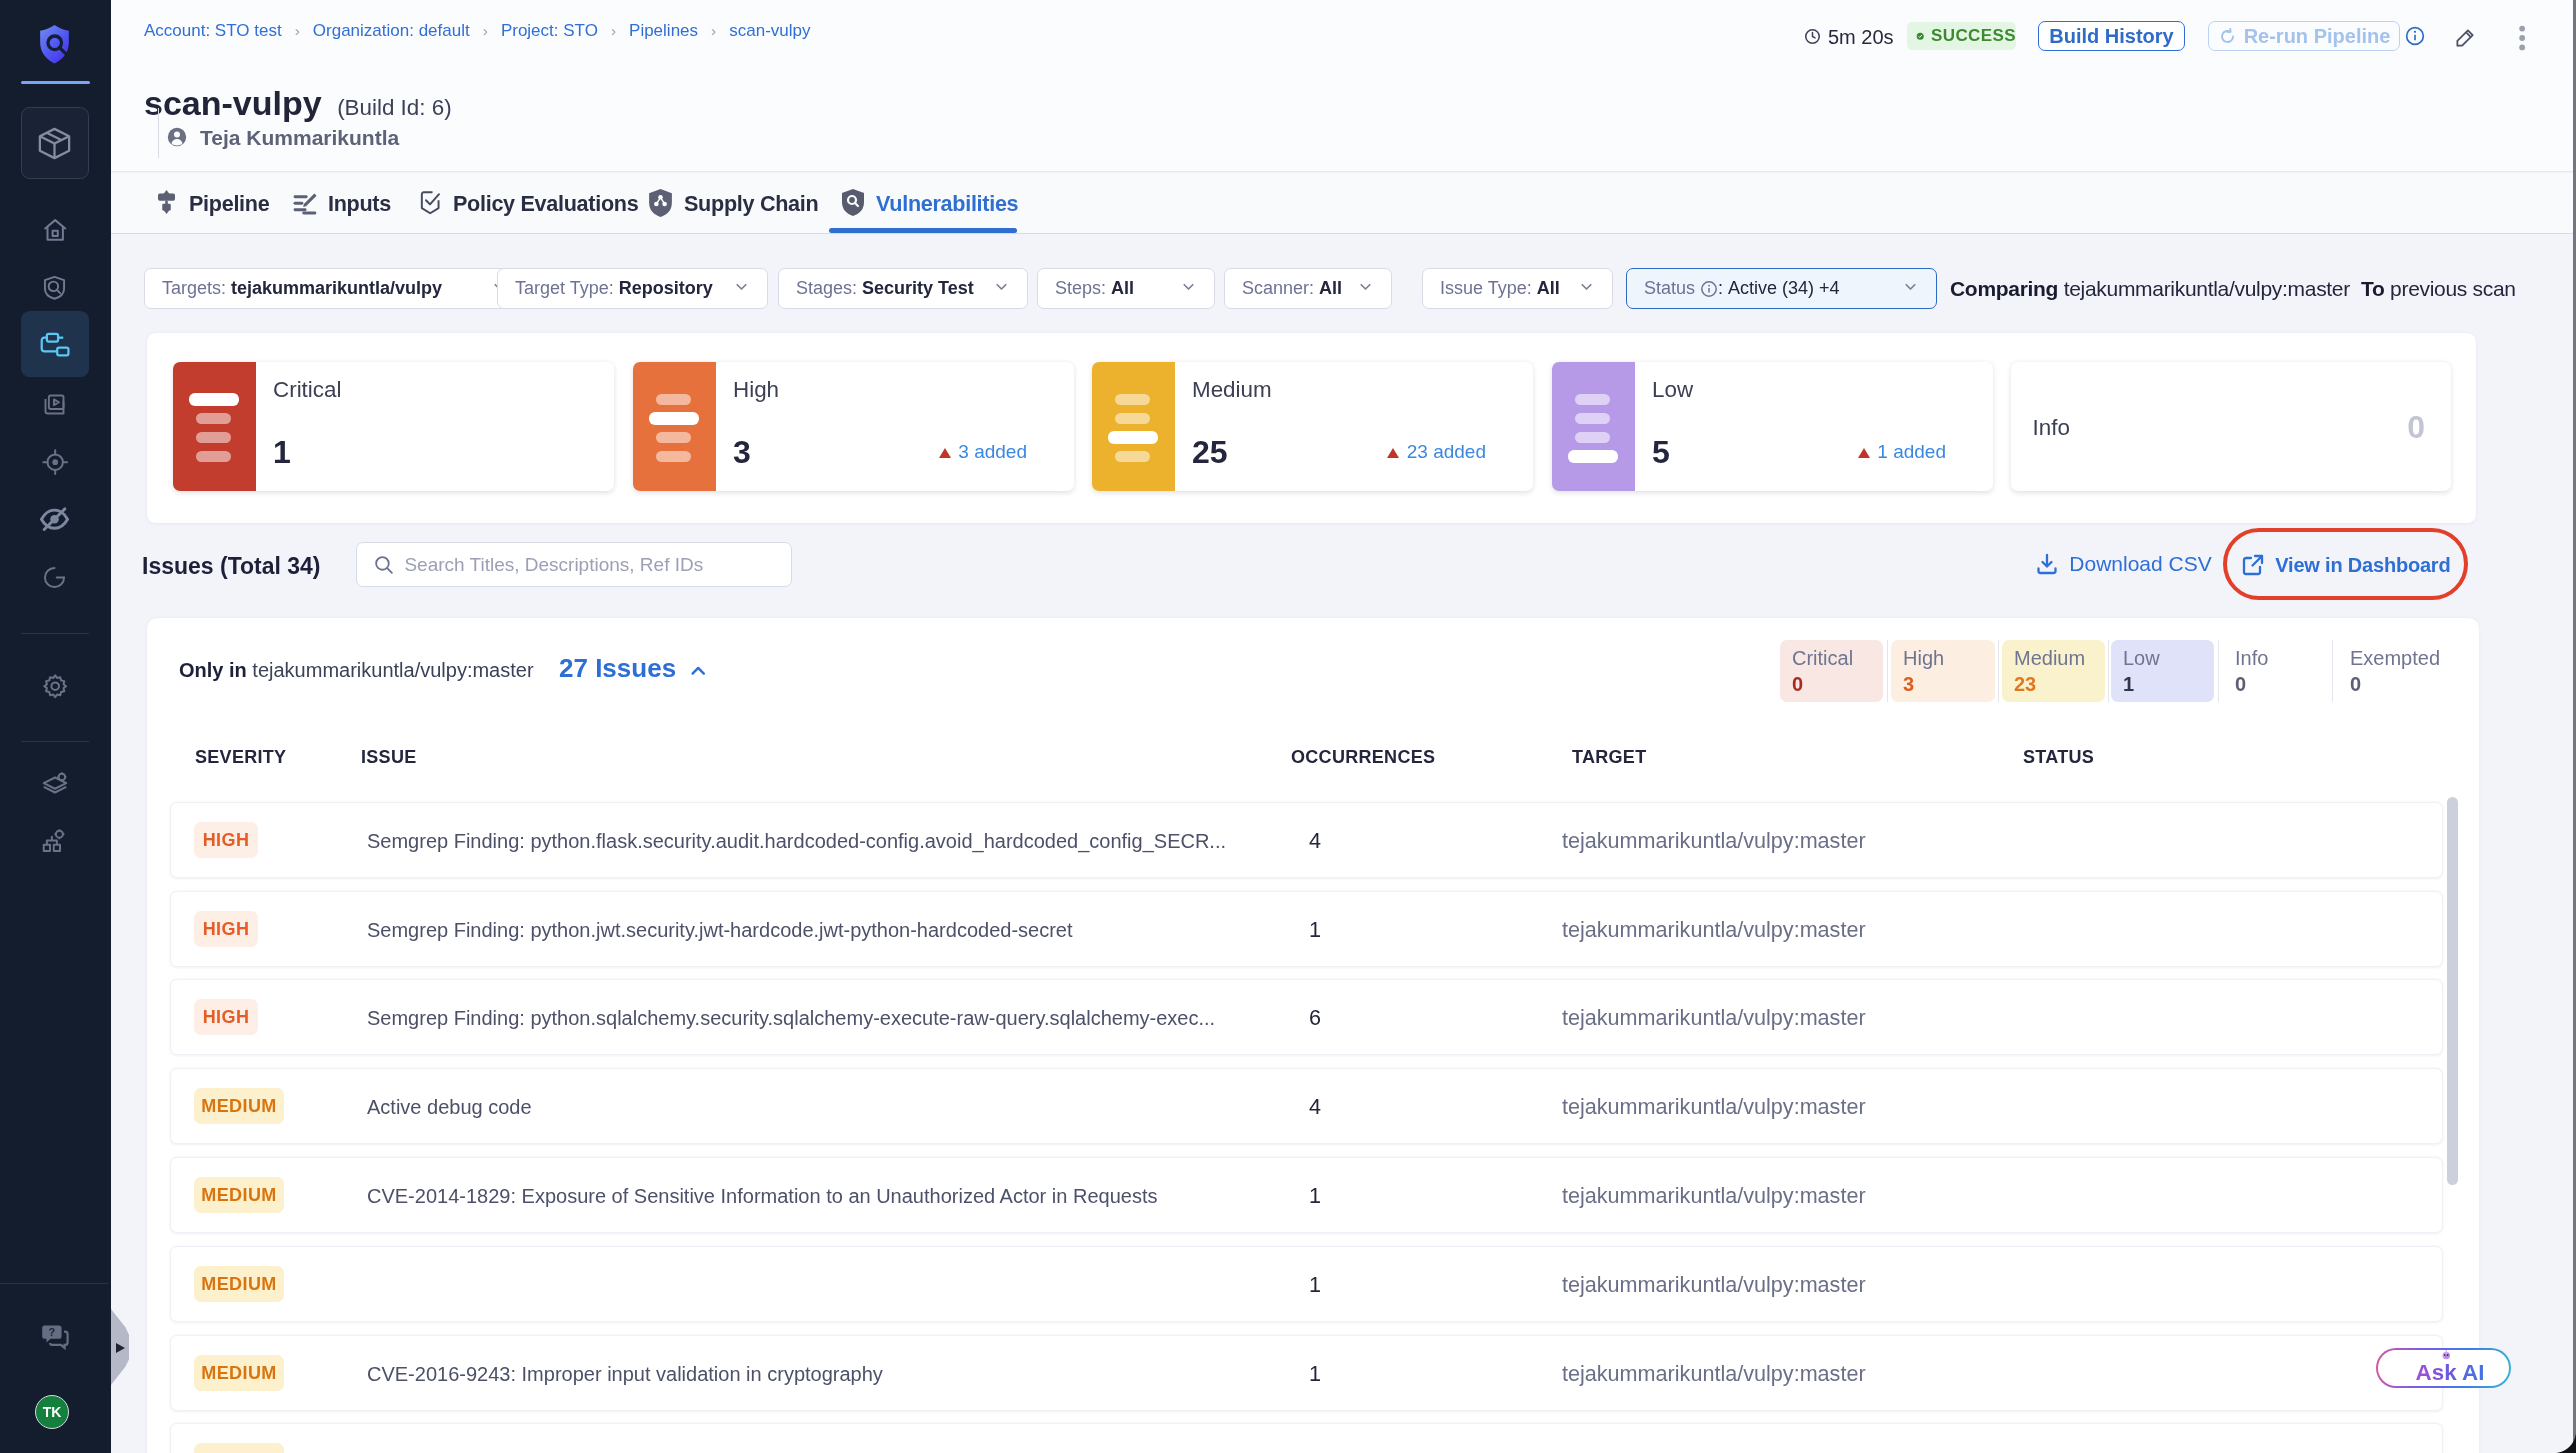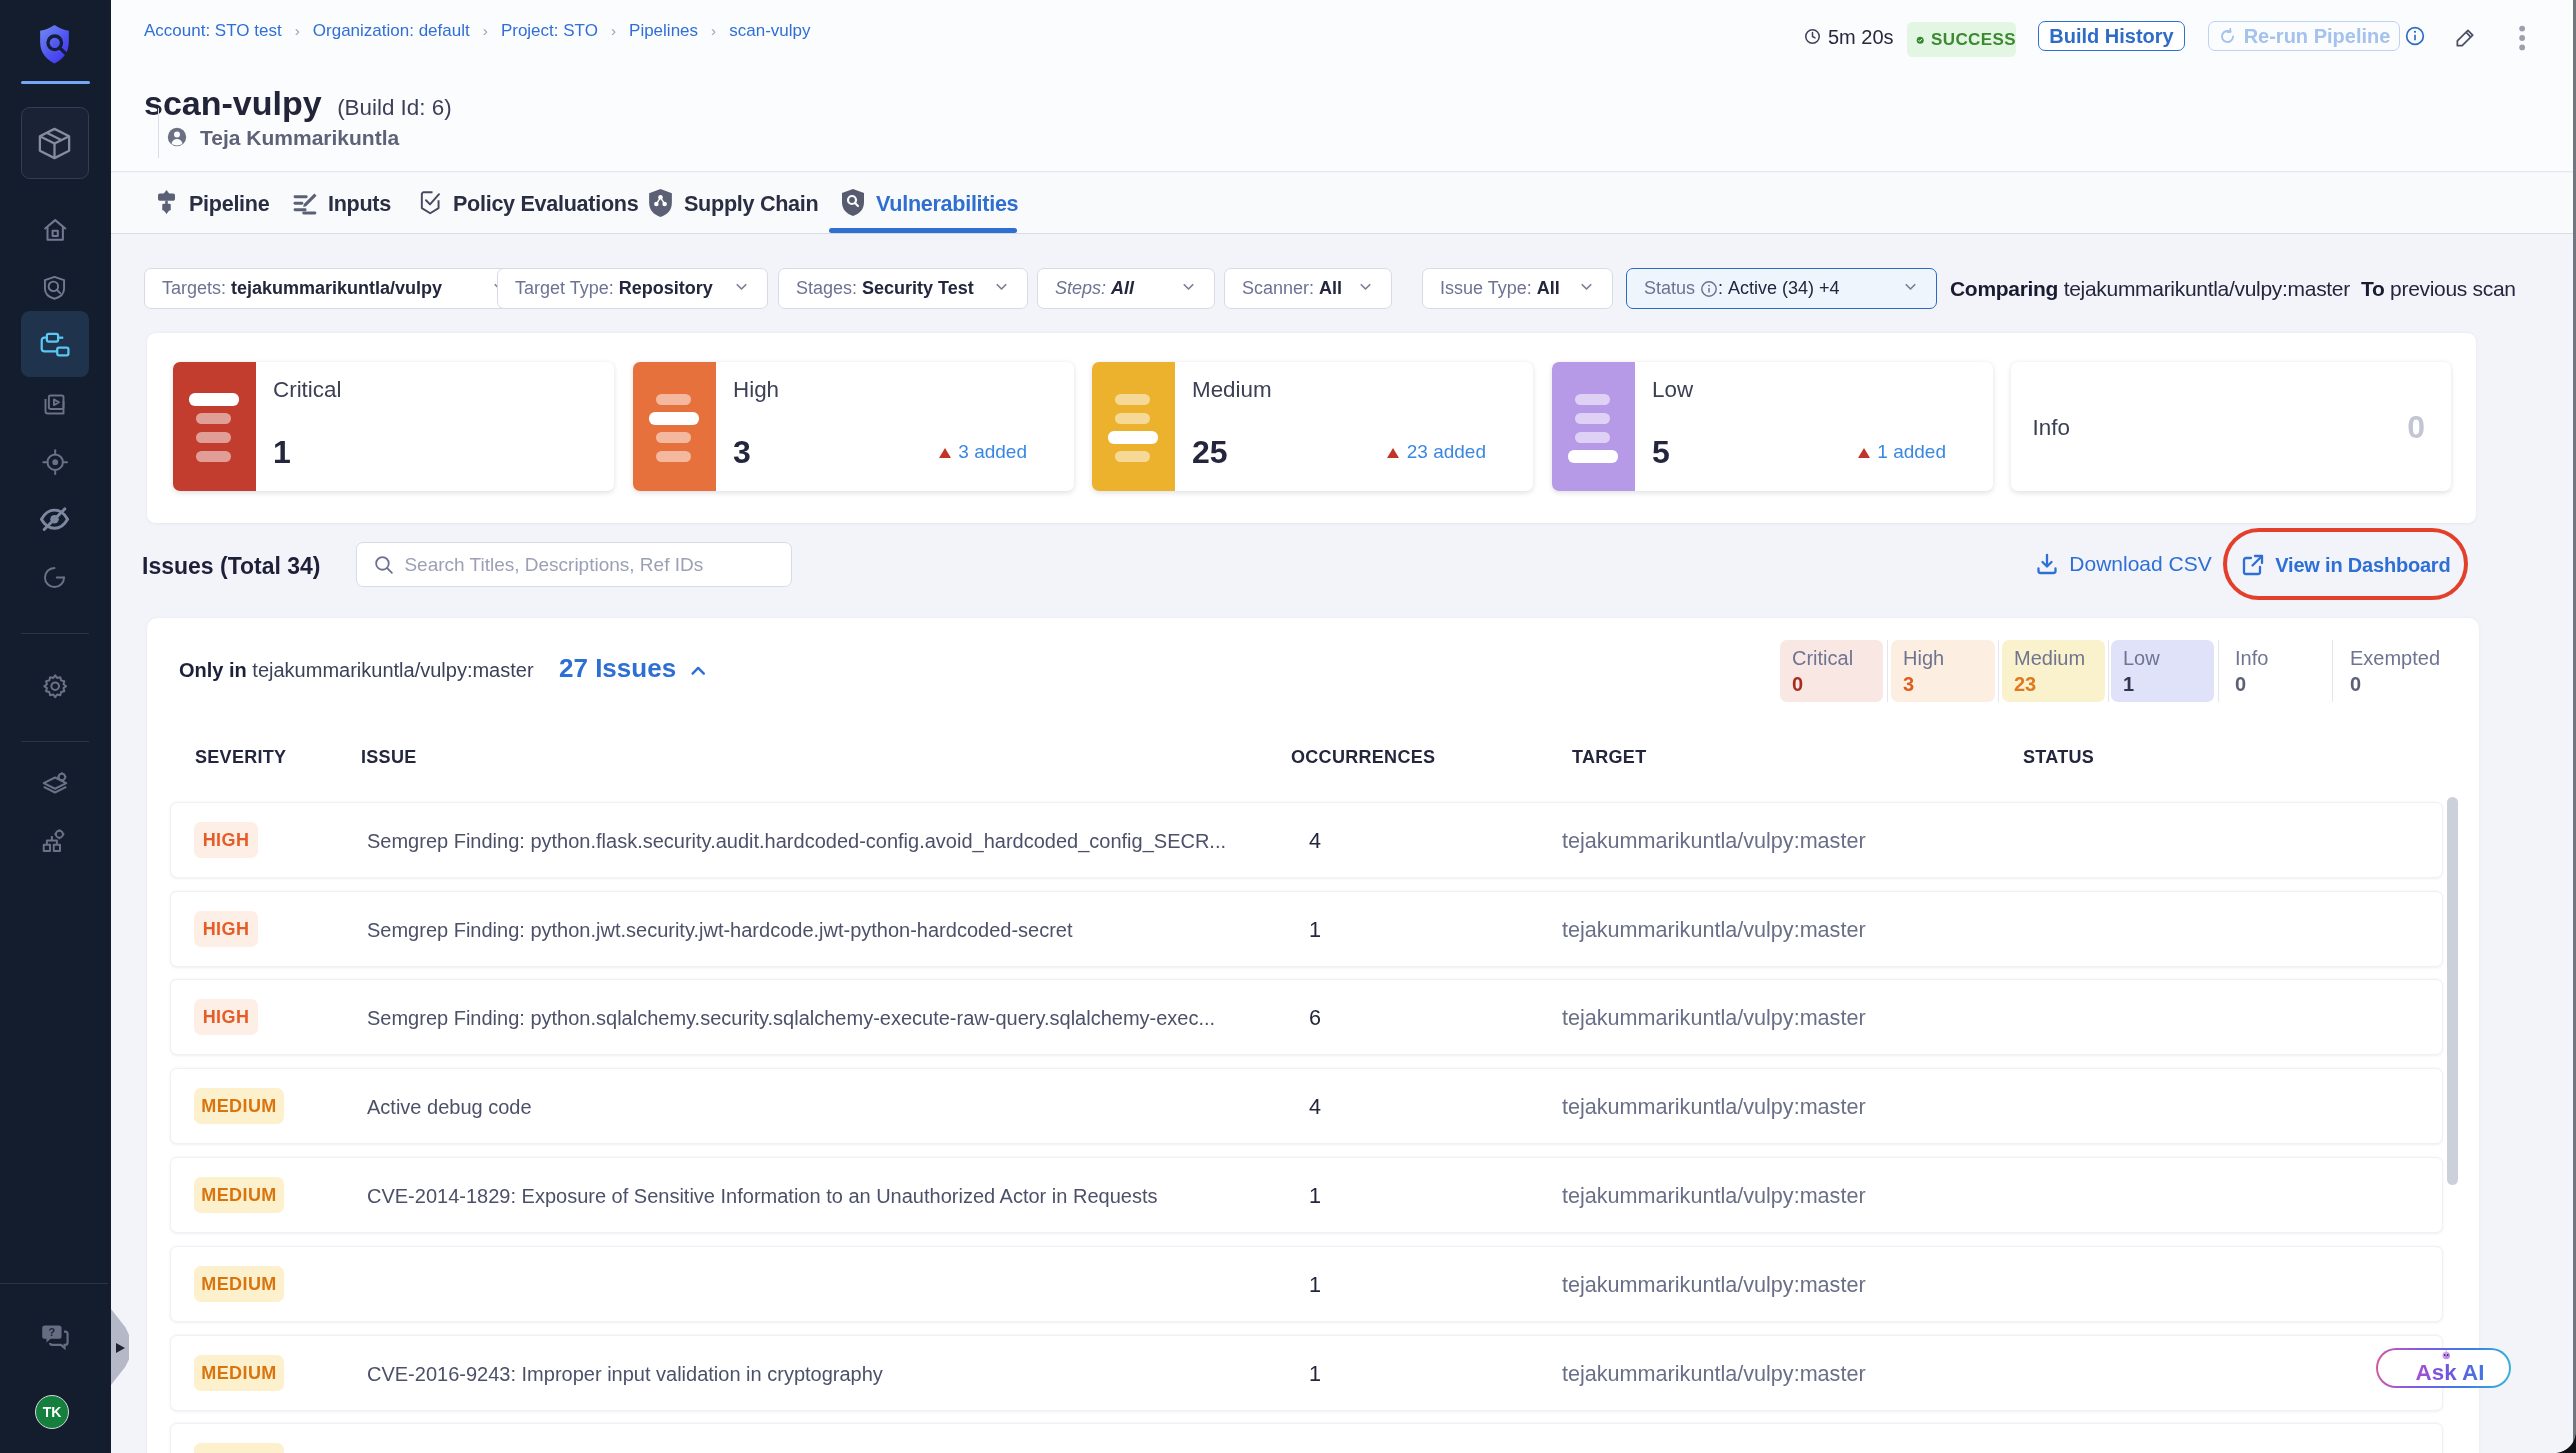--- a/index.html
+++ b/index.html
@@ -179,21 +179,21 @@
   <circle cx="12" cy="9" r="3.6" fill="#fbfcfe"></circle>
   <path d="M5.3 19.5 C6.6 15.9 9.1 14.3 12 14.3 C14.9 14.3 17.4 15.9 18.7 19.5 C16.9 21.2 14.6 22.2 12 22.2 C9.4 22.2 7.1 21.2 5.3 19.5 Z" fill="#fbfcfe"></path>
 </svg>
 <div class="abs" style="left:200px; top:126px; font-size:21px; color:#5d6277;font-weight:bold;">Teja Kummarikuntla</div>
 
 <svg class="abs" style="left:1804px; top:28px;" width="17" height="17" viewBox="0 0 24 24" fill="none" stroke="#3f4357" stroke-width="2.2" stroke-linecap="round">
   <circle cx="12" cy="12" r="9.5"></circle>
     <path d="M12 6.5 V12 L15.5 14"></path>
 </svg>
 <div class="abs" style="left:1828px; top:26px; font-size:20px; color:#26293e;">5m 20s</div>
-<div class="abs" style="left:1907px; top:22.4px; width:109px; height:35px; background:#e3f6e4; border-radius:5.2px; display:flex; align-items:center; padding-left:8.6px;">
+<div class="abs" style="left:1907px; top:22.4px; width:109px; height:28px; background:#e3f6e4; border-radius:5.2px; display:flex; align-items:center; padding-left:8.6px;">
   <svg width="16.4" height="16.4" viewBox="0 0 24 24">
       <circle cx="12" cy="12" r="10" fill="#338a2d"></circle>
       <path d="M7.5 12.5 L10.5 15.5 L16.5 9" fill="none" stroke="#fff" stroke-width="2.6" stroke-linecap="round" stroke-linejoin="round"></path>
     </svg>
   <span style="font-size:17px; font-weight:bold; color:#3c8930; letter-spacing:0.4px; margin-left:7px;">SUCCESS</span>
 </div>
 <div class="abs" style="left:2038px; top:21px; width:147px; height:30px; border:1.3px solid #2e6fd6; border-radius:7px; display:flex; align-items:center; justify-content:center; font-size:20px; font-weight:bold; color:#2e6cc8; background:#fff;">Build History</div>
 <div class="abs" style="left:2208px; top:21px; width:192px; height:30px; border:1.7px solid #bdd3f2; border-radius:7px; display:flex; align-items:center; justify-content:center; background:#fbfcfe;">
   <svg width="19" height="19" viewBox="0 0 24 24" fill="none" stroke="#a3c2ec" stroke-width="2.4" stroke-linecap="round">
       <path d="M19 12 A7 7 0 1 1 15.5 5.9"></path>
@@ -257,21 +257,21 @@
 
 <div class="abs fbox" style="left:144px; width:382px;">Targets:&nbsp;<b>tejakummarikuntla/vulpy</b><span class="chev"><svg width="17" height="17" viewBox="0 0 24 24" fill="none" stroke="#7a7f95" stroke-width="2.4" stroke-linecap="round" stroke-linejoin="round">
         <path d="M6 9.5 L12 15.5 L18 9.5"></path>
       </svg></span></div>
 <div class="abs fbox" style="left:497px; width:271px;">Target Type:&nbsp;<b>Repository</b><span class="chev"><svg width="17" height="17" viewBox="0 0 24 24" fill="none" stroke="#7a7f95" stroke-width="2.4" stroke-linecap="round" stroke-linejoin="round">
         <path d="M6 9.5 L12 15.5 L18 9.5"></path>
       </svg></span></div>
 <div class="abs fbox" style="left:778px; width:250px;">Stages:&nbsp;<b>Security Test</b><span class="chev"><svg width="17" height="17" viewBox="0 0 24 24" fill="none" stroke="#7a7f95" stroke-width="2.4" stroke-linecap="round" stroke-linejoin="round">
         <path d="M6 9.5 L12 15.5 L18 9.5"></path>
       </svg></span></div>
-<div class="abs fbox" style="left:1037px; width:178px;font-style:italic;">Steps:&nbsp;<b>All</b><span class="chev"><svg width="17" height="17" viewBox="0 0 24 24" fill="none" stroke="#7a7f95" stroke-width="2.4" stroke-linecap="round" stroke-linejoin="round">
+<div class="abs fbox" style="left:1037px; width:178px;">Steps:&nbsp;<b>All</b><span class="chev"><svg width="17" height="17" viewBox="0 0 24 24" fill="none" stroke="#7a7f95" stroke-width="2.4" stroke-linecap="round" stroke-linejoin="round">
         <path d="M6 9.5 L12 15.5 L18 9.5"></path>
       </svg></span></div>
 <div class="abs fbox" style="left:1224px; width:168px;">Scanner:&nbsp;<b>All</b><span class="chev"><svg width="17" height="17" viewBox="0 0 24 24" fill="none" stroke="#7a7f95" stroke-width="2.4" stroke-linecap="round" stroke-linejoin="round">
         <path d="M6 9.5 L12 15.5 L18 9.5"></path>
       </svg></span></div>
 <div class="abs fbox" style="left:1422px; width:191px;">Issue Type:&nbsp;<b>All</b><span class="chev"><svg width="17" height="17" viewBox="0 0 24 24" fill="none" stroke="#7a7f95" stroke-width="2.4" stroke-linecap="round" stroke-linejoin="round">
         <path d="M6 9.5 L12 15.5 L18 9.5"></path>
       </svg></span></div>
 <div class="abs fbox" style="left:1626px; width:311px; border:1.7px solid #2a6ac2; background:#eef5fc; padding:0 17px;">
   Status&nbsp;<svg width="18" height="18" viewBox="0 0 24 24" fill="none" stroke="#6e7293" stroke-width="2">

